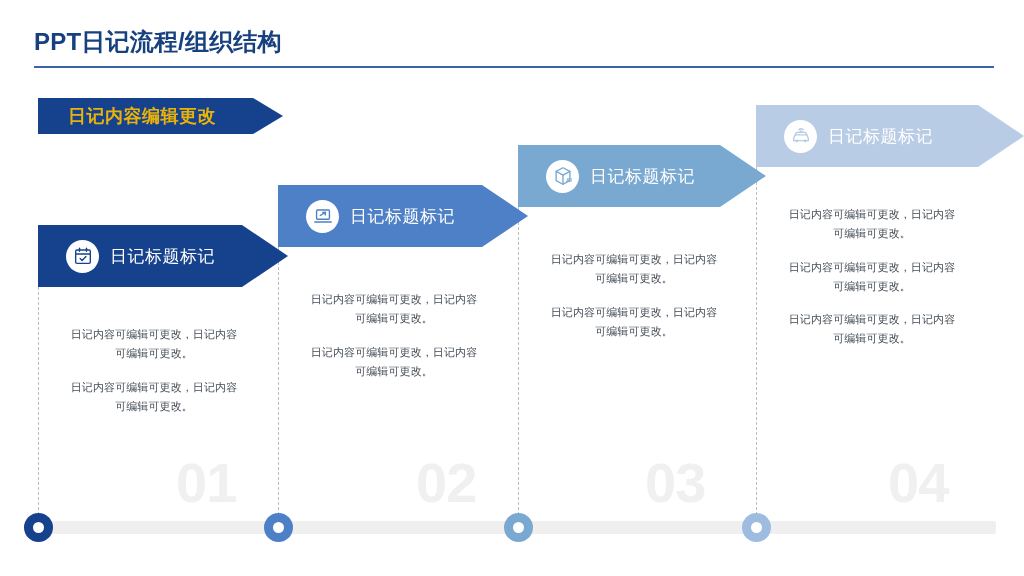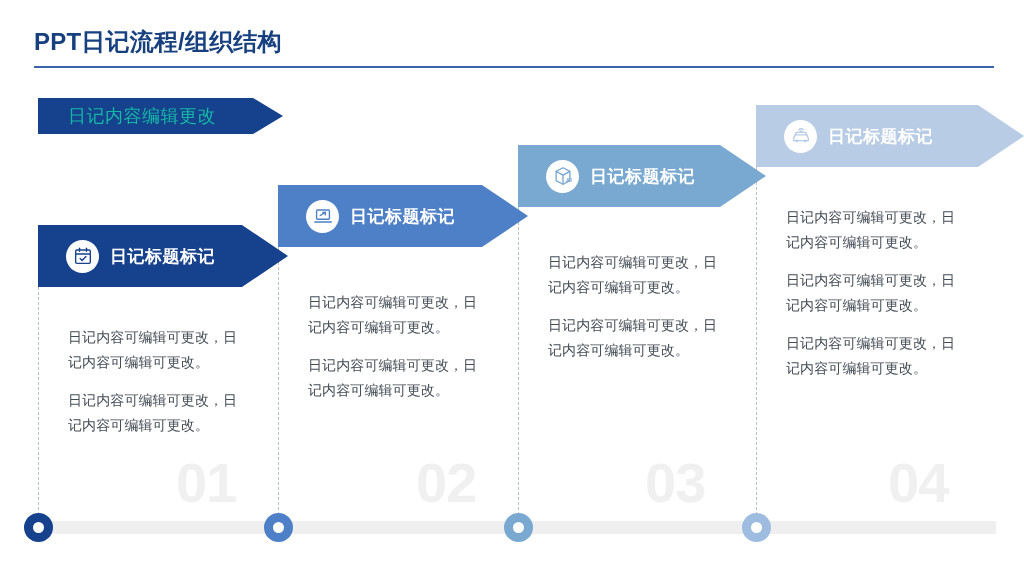--- a/index.html
+++ b/index.html
@@ -28,53 +28,54 @@
 
   
   .ribbon{
     position:absolute;left:38px;top:98px;
     height:36px;width:245px;
     background:#16418d;
     clip-path:polygon(0 0,calc(100% - 30px) 0,100% 50%,calc(100% - 30px) 100%,0 100%);
     display:flex;align-items:center;
   }
   .ribbon span{
-    color:#14b8a6;font-size:18px;font-weight:normal;
+    color:#eab308;font-size:18px;font-weight:bold;
     padding-left:30px;letter-spacing:.5px;white-space:nowrap;
   }
 
   
   .step{position:absolute;}
   .arrow{
     position:absolute;left:0;top:0;
     height:62px;
     clip-path:polygon(0 0,calc(100% - 46px) 0,100% 50%,calc(100% - 46px) 100%,0 100%);
     display:flex;align-items:center;
   }
   .arrow-icon{
     width:33px;height:33px;border-radius:50%;
     background:#ffffff;margin-left:28px;
     display:flex;align-items:center;justify-content:center;
     flex:0 0 auto;
   }
   .arrow-icon svg{display:block;}
   .arrow-title{
-    color:#ffffff;font-size:17px;font-weight:bold;
+    color:#ffffff;font-size:17px;font-weight:normal;
     margin-left:11px;white-space:nowrap;letter-spacing:.5px;
   }
 
   .body{
     position:absolute;left:30px;
     width:172px;
   }
   .body p{
     margin:0 0 14px 0;
-    font-size:14px;line-height:1.75;
+    font-size:11px;line-height:1.75;
     color:#444c55;
     letter-spacing:.1px;
+    text-align:center;
   }
   .body p:last-child{margin-bottom:0;}
 
   
   .vline{
     position:absolute;width:0;
     border-left:1px dashed #b9bfc6;
   }
 
   

